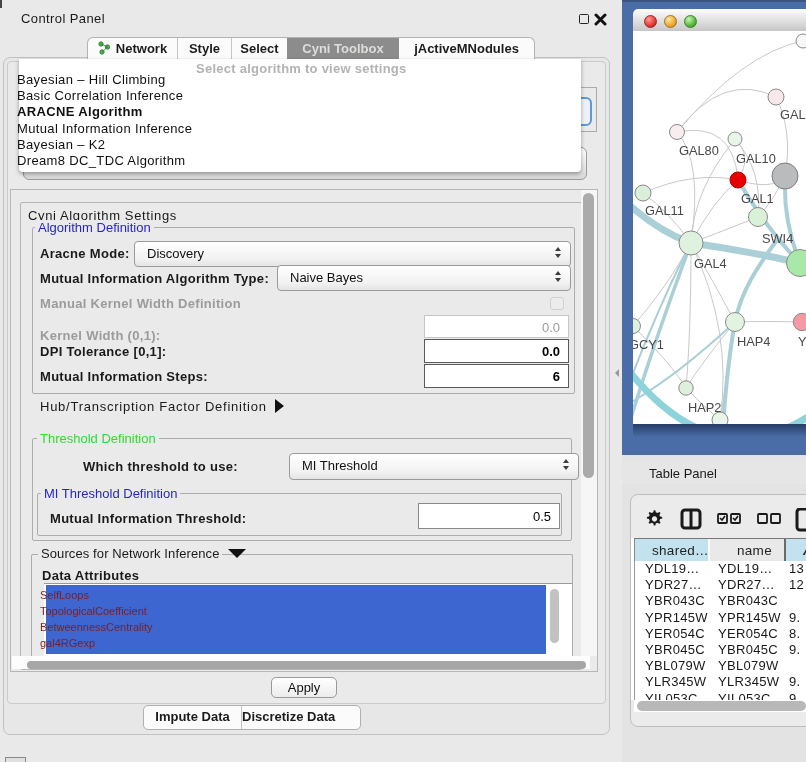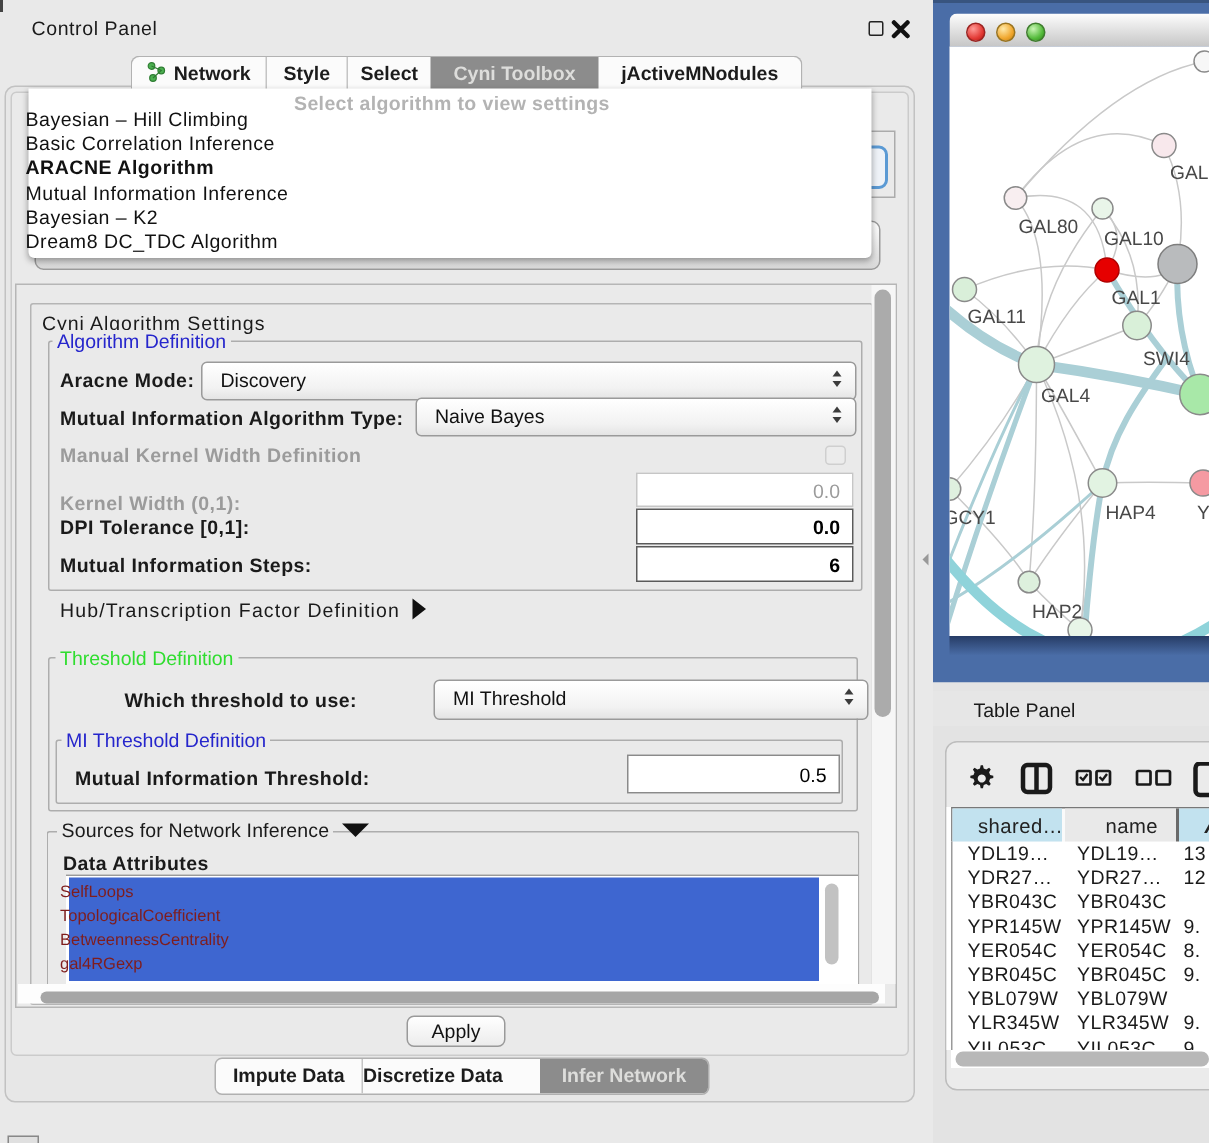--- a/index.html
+++ b/index.html
@@ -135,21 +135,20 @@
 
 <div class="abs" style="left:581px;top:190px;width:16px;height:466px;background:#f6f6f6;"></div>
 <div class="abs" style="left:583px;top:193px;width:11px;height:285px;background:#ababab;border-radius:5.5px;"></div>
 
 <div class="abs" style="left:271px;top:677px;width:66px;height:21px;background:linear-gradient(#ffffff,#ececec);border:1px solid #9a9a9a;border-radius:5px;font-size:13px;color:#111;text-align:center;line-height:19px;box-sizing:border-box;">Apply</div>
 
 <div class="abs" style="left:143px;top:705px;height:23px;background:#fbfbfb;border:1px solid #b0b0b0;border-radius:5px;display:flex;font-size:13px;color:#1c1c1c;overflow:hidden;">
   <div style="width:97px;padding-top:3px;font-weight:600;text-align:center;">Impute Data</div>
   <div style="width:1px;background:#c4c4c4;"></div>
   <div style="width:118px;padding-top:3px;font-weight:600;">Discretize Data</div>
-  <div style="width:112px;padding-top:3px;background:#8c8c8c;color:#dddddb;font-weight:600;text-align:center;">Infer Network</div>
 </div>
 
 <div class="abs" style="left:5px;top:757px;width:19px;height:10px;background:#e0e0e0;border:1.5px solid #888;"></div>
 
 <div class="abs" style="left:622px;top:0;width:184px;height:455px;background:#4a6da7;"></div>
 <div class="abs" style="left:622px;top:0;width:184px;height:2px;background:#38547f;"></div>
 
 <div class="abs" style="left:633px;top:9px;width:173px;height:22px;background:linear-gradient(#fdfdfd,#c6c6c6);border-bottom:1px solid #9a9a9a;border-radius:5px 0 0 0;"></div>
 <div class="abs" style="left:644px;top:15px;width:11px;height:11px;border-radius:50%;background:radial-gradient(circle at 35% 30%,#ff9a96,#e33b36 60%,#b01510);border:0.5px solid #9c2422;"></div>
 <div class="abs" style="left:664px;top:15px;width:11px;height:11px;border-radius:50%;background:radial-gradient(circle at 35% 30%,#ffe9a8,#f0a72e 60%,#c27d10);border:0.5px solid #9a7420;"></div>

